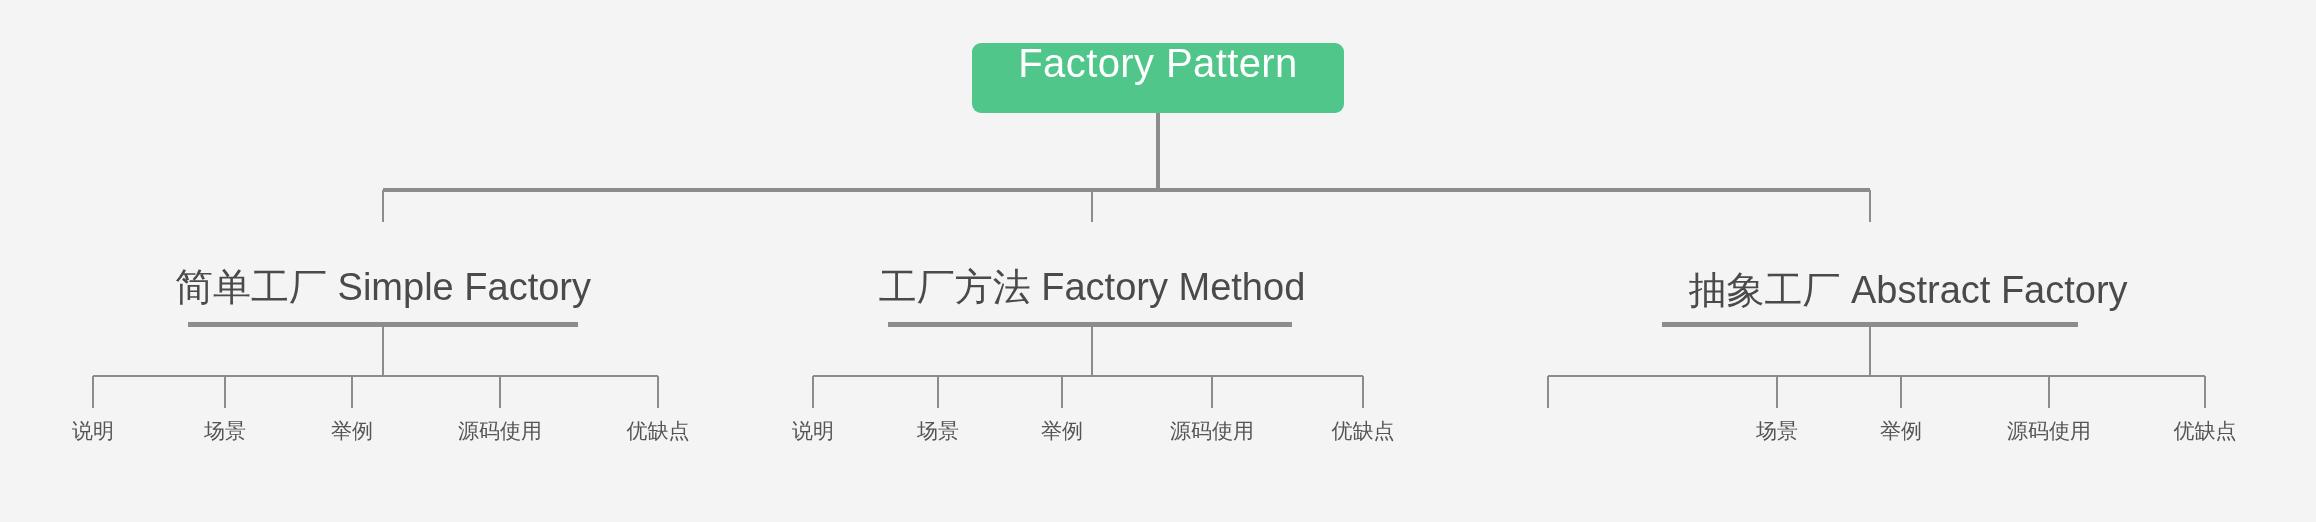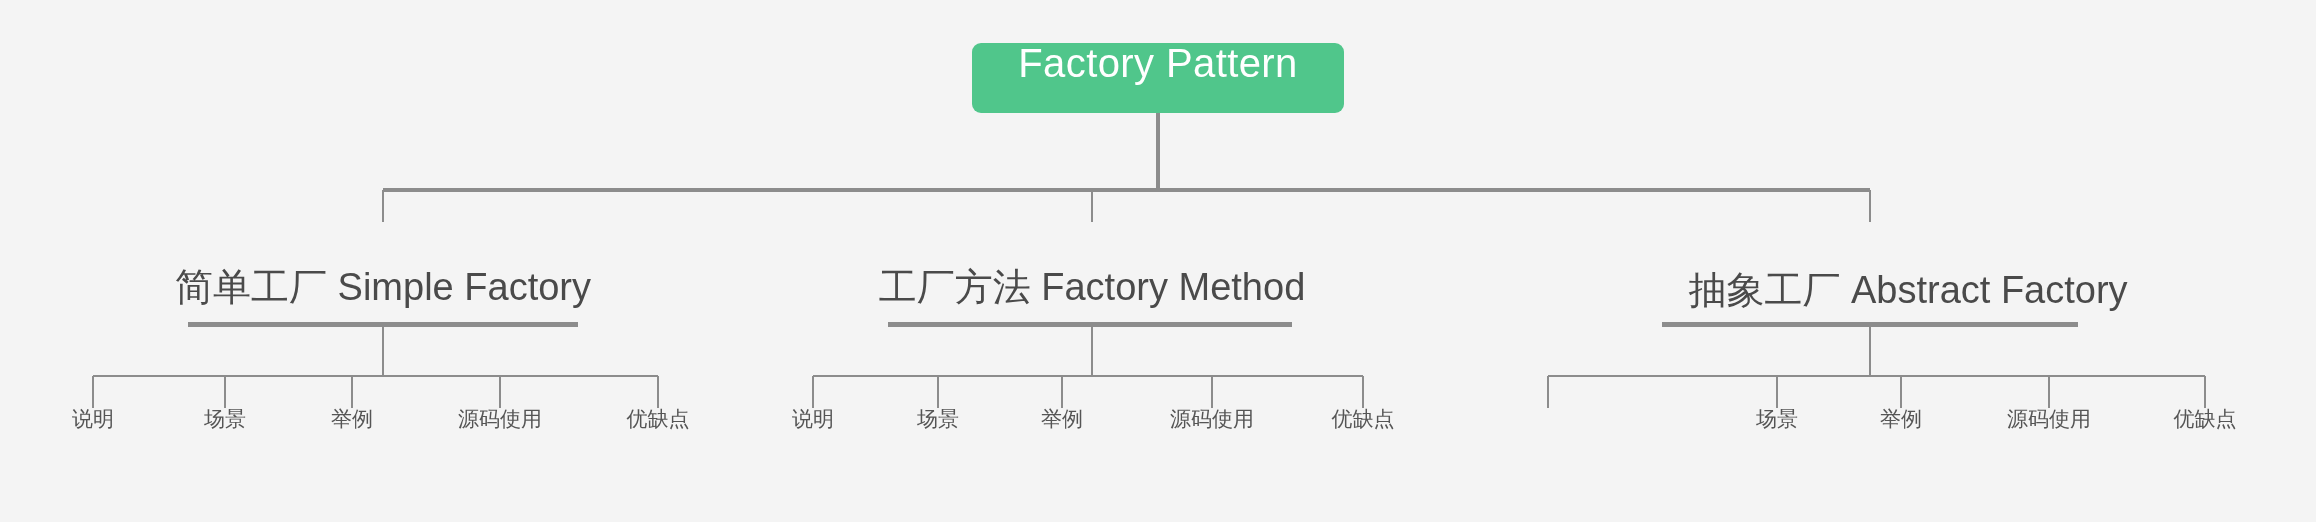--- a/index.html
+++ b/index.html
@@ -68,21 +68,21 @@
     color: #4a4a4a;
     font-size: 38px;
     font-weight: 400;
     line-height: 1;
     white-space: nowrap;
   }
 
   
   .leaf {
     position: absolute;
-    top: 406px;
+    top: 418px;
     height: 30px;
     display: flex;
     align-items: flex-start;
     justify-content: flex-end;
     white-space: nowrap;
     transform: translateX(-50%);
   }
   .leaf-label {
     color: #555555;
     font-size: 21px;

